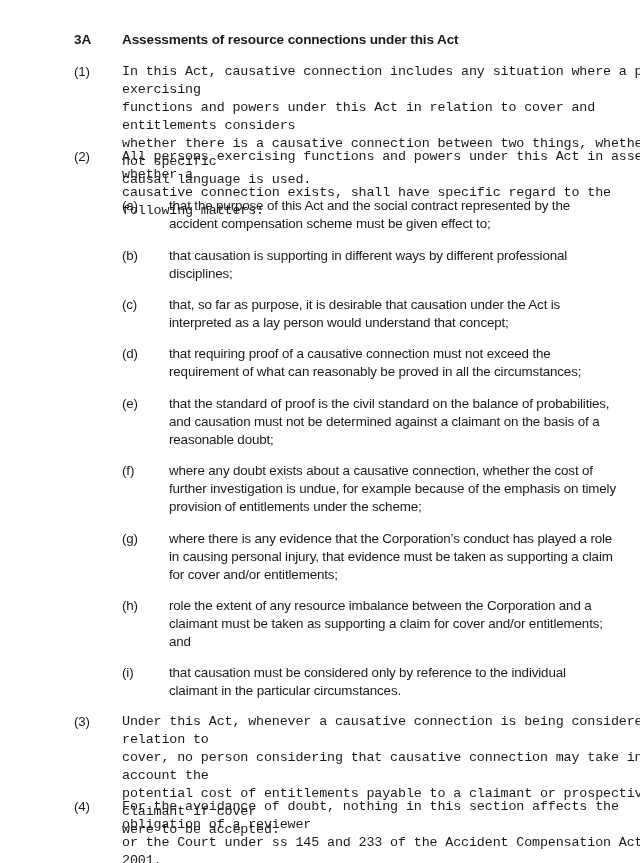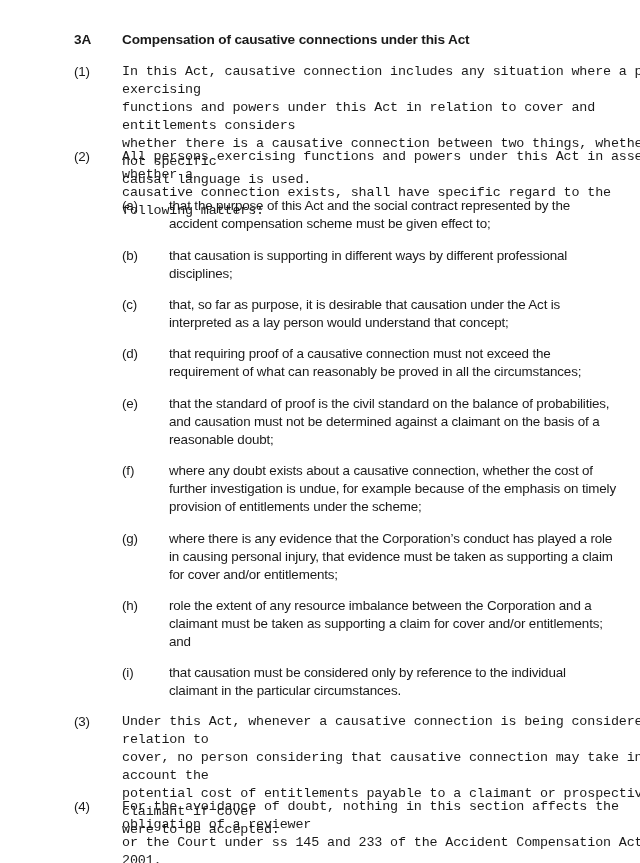--- a/index.html
+++ b/index.html
@@ -78,21 +78,21 @@
       white-space: pre-line;
     }
   </style>
 </head>
 <body>
 
 <div class="page">
 
   <div class="heading">
     <span class="num">3A</span>
-    <span class="title">Compensation of causative connections under this Act</span>
+    <span class="title">Assessments of resource connections under this Act</span>
   </div>
 
   <div class="para" style="top:63px;">
     <span class="num">(1)</span>
     <div class="text">In this Act, causative connection includes any situation where a person exercising
 functions and powers under this Act in relation to cover and entitlements considers
 whether there is a causative connection between two things, whether or not specific
 causal language is used.</div>
   </div>
 

